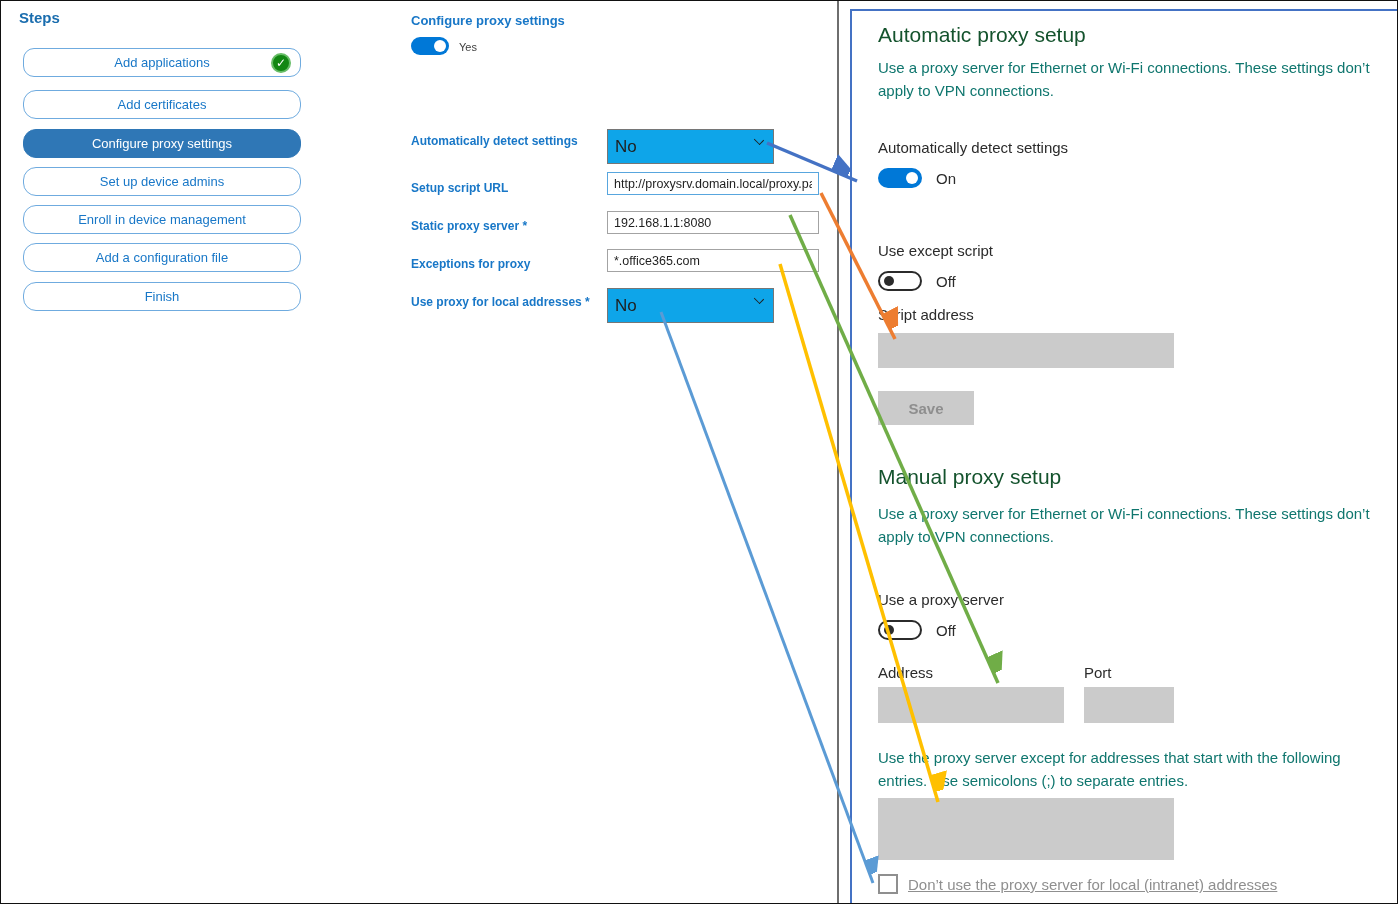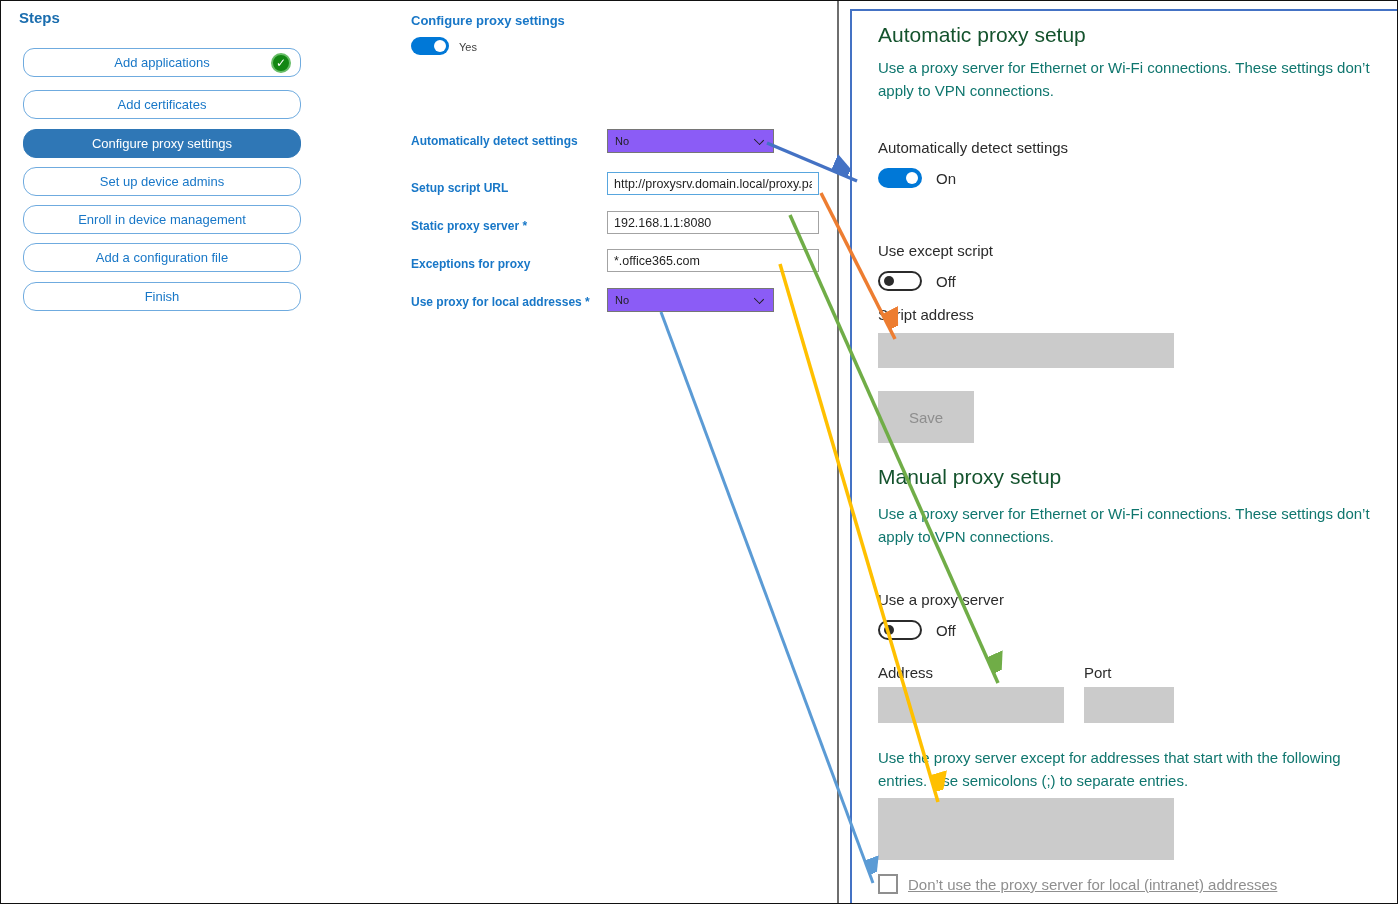--- a/index.html
+++ b/index.html
@@ -35,22 +35,22 @@
   .toggle-sm-label { position:absolute; left:458px; top:40px; font-size:11px; color:#404040; }
 
   .fld-label { position:absolute; left:410px; font-size:12px; font-weight:bold; color:#1877c7; }
   .fld-text {
     position:absolute; left:606px; width:212px; height:23px;
     border:1px solid #a3a3a3; background:#fff; font-size:12.5px; color:#1f1f1f;
     padding:0 6px; font-family:"Liberation Sans","DejaVu Sans",sans-serif;
   }
   .fld-text.focused { border:1px solid #58a6de; }
   .fld-select {
-    position:absolute; left:606px; width:167px; height:24px;
-    border:1px solid #767676; background:#8b5cf6; font-size:11px; color:#1f1f1f;
+    position:absolute; left:606px; width:167px; height:35px;
+    border:1px solid #767676; background:#0ea5e9; font-size:17px; color:#1f1f1f;
     display:flex; align-items:center; padding-left:7px;
   }
   .fld-select .chev {
     position:absolute; right:10px; top:6px; width:8px; height:8px;
     border-right:1.6px solid #1f1f1f; border-bottom:1.6px solid #1f1f1f;
     transform:rotate(45deg) scale(1,.8);
   }
 
   
   .divider { position:absolute; left:836px; top:0; width:2px; height:904px; background:#6e6e6e; }
@@ -154,21 +154,21 @@
 
     <div class="sp sp-lbl" style="left:26px; top:231px;">Use except script</div>
     <div class="toggle-off" style="left:26px; top:260px;">
         <span class="knob"></span>
       </div>
     <div class="sp sp-lbl" style="left:84px; top:262px;">Off</div>
 
     <div class="sp sp-lbl" style="left:26px; top:295px;">Script address</div>
     <div class="gray-box" style="left:26px; top:322px; width:296px; height:35px;"></div>
 
-    <button class="save-btn" style="left:26px; top:380px; width:96px; height:52px;">Save</button>
+    <button class="save-btn" style="left:26px; top:380px; width:96px; height:34px;font-weight:bold;">Save</button>
 
     <div class="sp sp-h" style="left:26px; top:454px;">Manual proxy setup</div>
     <div class="sp sp-p" style="left:26px; top:492px; width:512px;">Use a proxy server for Ethernet or Wi-Fi connections. These settings don’t apply to VPN connections.</div>
 
     <div class="sp sp-lbl" style="left:26px; top:580px;">Use a proxy server</div>
     <div class="toggle-off" style="left:26px; top:609px;">
         <span class="knob"></span>
       </div>
     <div class="sp sp-lbl" style="left:84px; top:611px;">Off</div>
 

